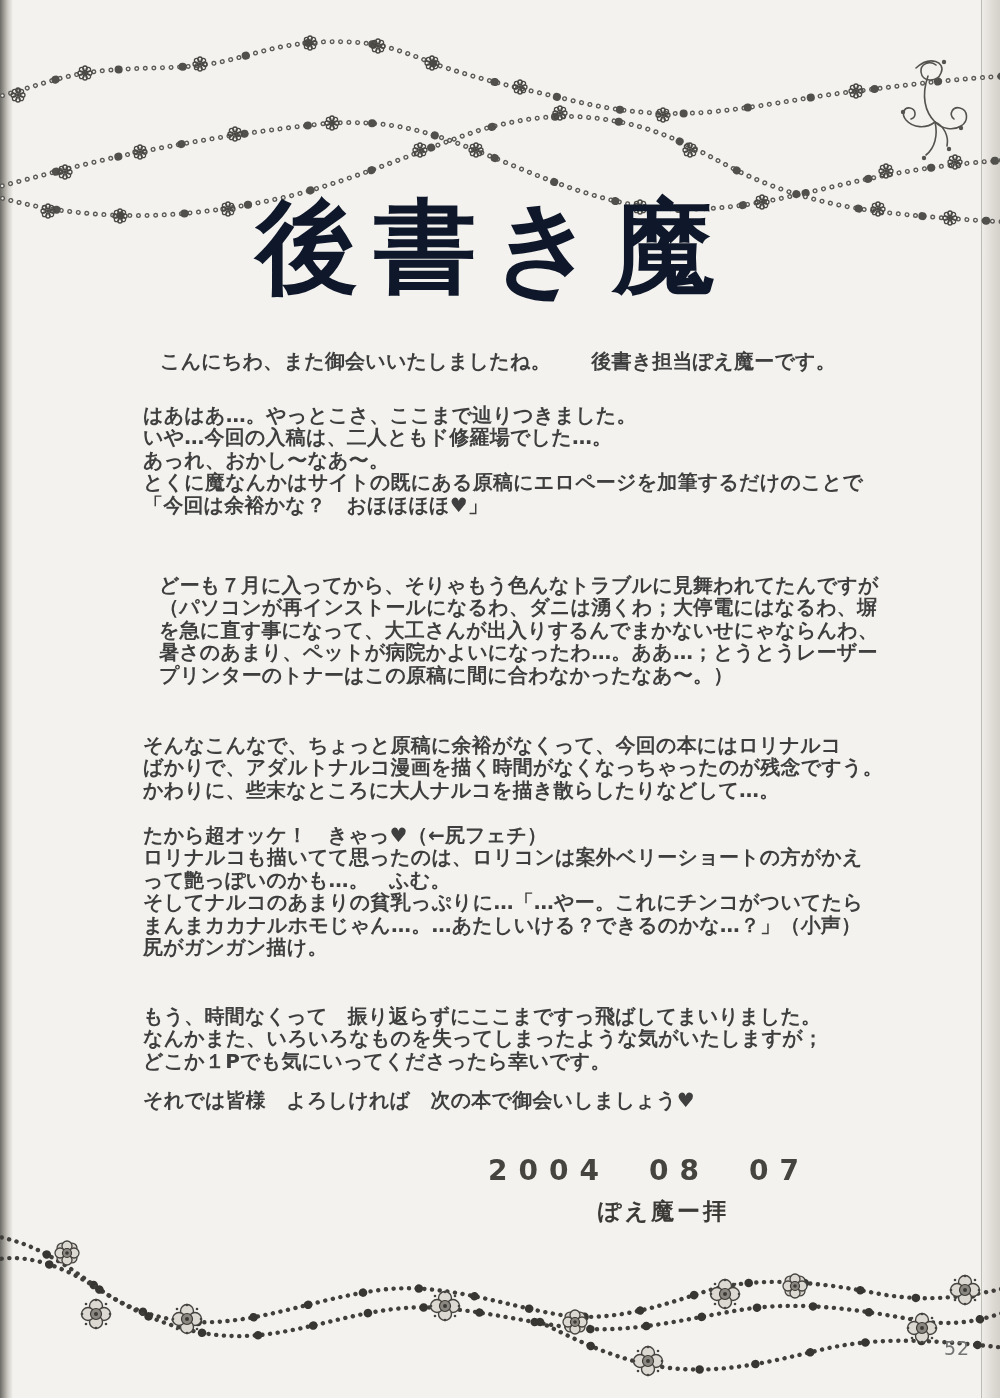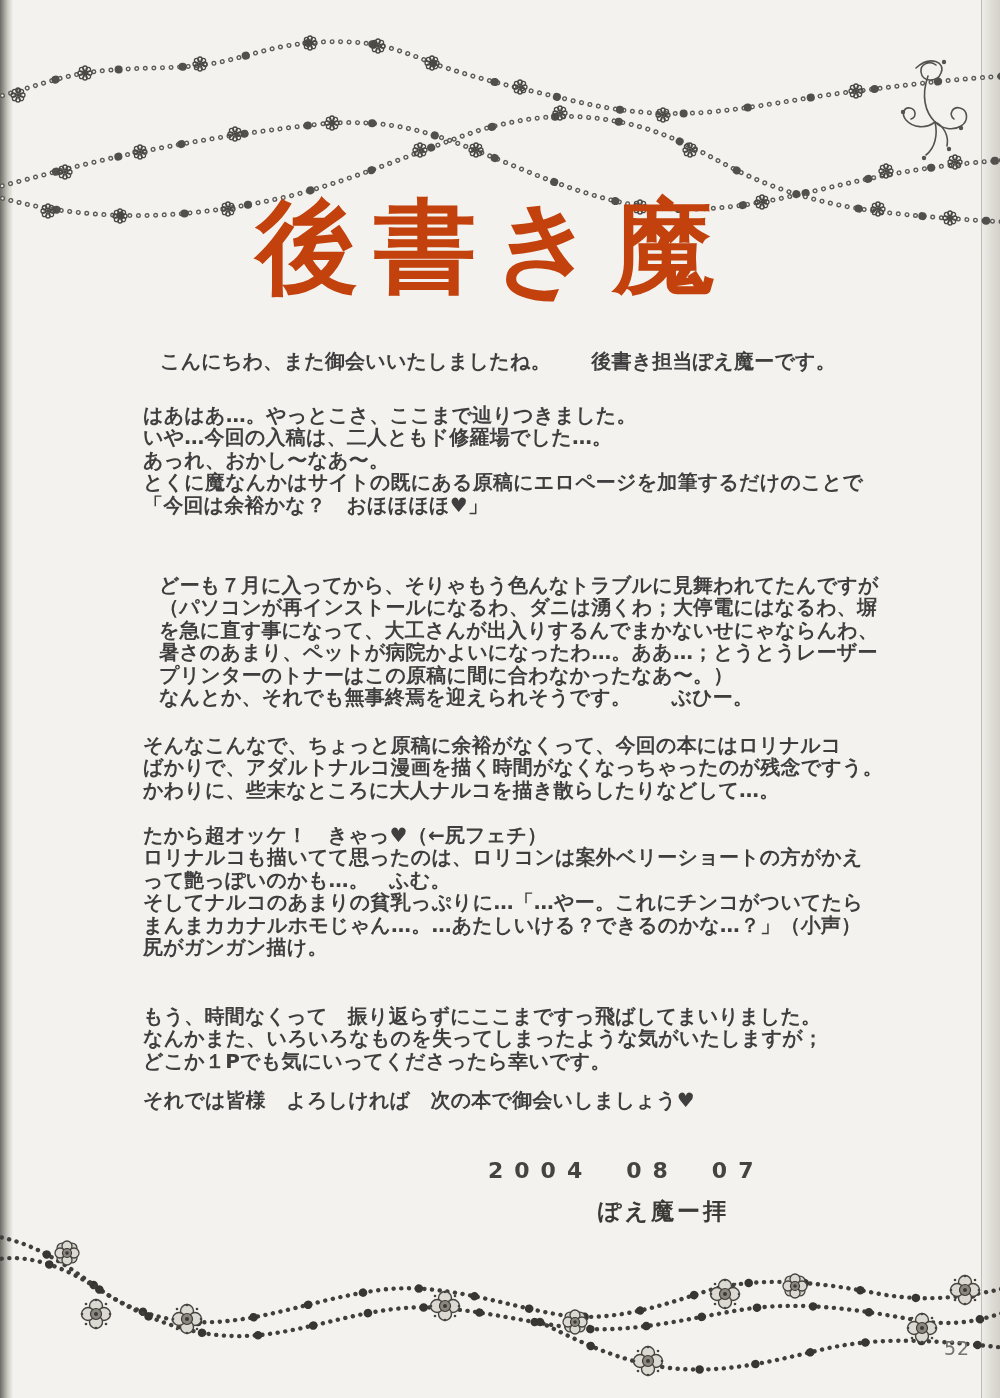--- a/index.html
+++ b/index.html
@@ -27,31 +27,31 @@
   .chain-hole{fill:none;stroke:#f3f2ee;stroke-width:2.2;stroke-dasharray:0.1 8.5;stroke-linecap:round;}
   .chain-big{fill:none;stroke:#52504c;stroke-width:8;stroke-dasharray:0.1 64;stroke-linecap:round;}
   .bead{fill:none;stroke:#413f3c;stroke-width:4.4;stroke-dasharray:0.1 7.6;stroke-linecap:round;}
   .bead-big{fill:none;stroke:#383633;stroke-width:8.5;stroke-dasharray:0.1 56;stroke-linecap:round;}
   .flourish{fill:none;stroke:#55534f;stroke-width:1.6;stroke-linecap:round;}
   
   .textblock{position:absolute;z-index:3;white-space:nowrap;font-weight:bold;
              font-size:20px;line-height:22.4px;letter-spacing:0.2px;}
   .title{
     position:absolute;z-index:3;left:256px;top:186px;
-    font-size:102px;font-weight:bold;letter-spacing:16px;color:#c2410c;
+    font-size:102px;font-weight:bold;letter-spacing:16px;color:#0f172a;
     line-height:1.2;white-space:nowrap;
   }
   .greeting{left:160px;top:350px;}
   .para-1{left:143px;top:404px;}
   .para-2{left:143px;top:574px;margin-left:16px;}
   .para-3{left:143px;top:734px;}
   .para-4{left:143px;top:824px;}
   .para-5{left:143px;top:1005px;}
   .closing{left:143px;top:1089px;}
-  .date{left:488px;top:1160px;letter-spacing:11px;font-size:22px;color:#45443f;}
+  .date{left:488px;top:1160px;letter-spacing:11px;font-size:28px;color:#45443f;}
   .signature{left:598px;top:1200px;font-size:23px;letter-spacing:3px;color:#3b3a36;}
   .page-number{
     position:absolute;z-index:3;left:944px;top:1337px;
     font-size:19px;font-weight:normal;color:#737373;letter-spacing:1px;
   }
 </style>
 </head>
 <body>
 
 <div class="edge-left"></div>
@@ -208,21 +208,20 @@
     <div>あっれ、おかし〜なあ〜。</div>
     <div>とくに魔なんかはサイトの既にある原稿にエロページを加筆するだけのことで</div>
     <div>「今回は余裕かな？　おほほほほ♥」</div>
   </div>
 <div class="textblock para-2">
     <div>どーも７月に入ってから、そりゃもう色んなトラブルに見舞われてたんですが</div>
     <div>（パソコンが再インストールになるわ、ダニは湧くわ；大停電にはなるわ、塀</div>
     <div>を急に直す事になって、大工さんが出入りするんでまかないせにゃならんわ、</div>
     <div>暑さのあまり、ペットが病院かよいになったわ…。ああ…；とうとうレーザー</div>
     <div>プリンターのトナーはこの原稿に間に合わなかったなあ〜。）</div>
-    <div>なんとか、それでも無事終焉を迎えられそうです。　　ぶひー。</div>
   </div>
 <div class="textblock para-3">
     <div>そんなこんなで、ちょっと原稿に余裕がなくって、今回の本にはロリナルコ</div>
     <div>ばかりで、アダルトナルコ漫画を描く時間がなくなっちゃったのが残念ですう。</div>
     <div>かわりに、些末なところに大人ナルコを描き散らしたりなどして…。</div>
   </div>
 <div class="textblock para-4">
     <div>たから超オッケ！　きゃっ♥（←尻フェチ）</div>
     <div>ロリナルコも描いてて思ったのは、ロリコンは案外ベリーショートの方がかえ</div>
     <div>って艶っぽいのかも…。　ふむ。</div>

